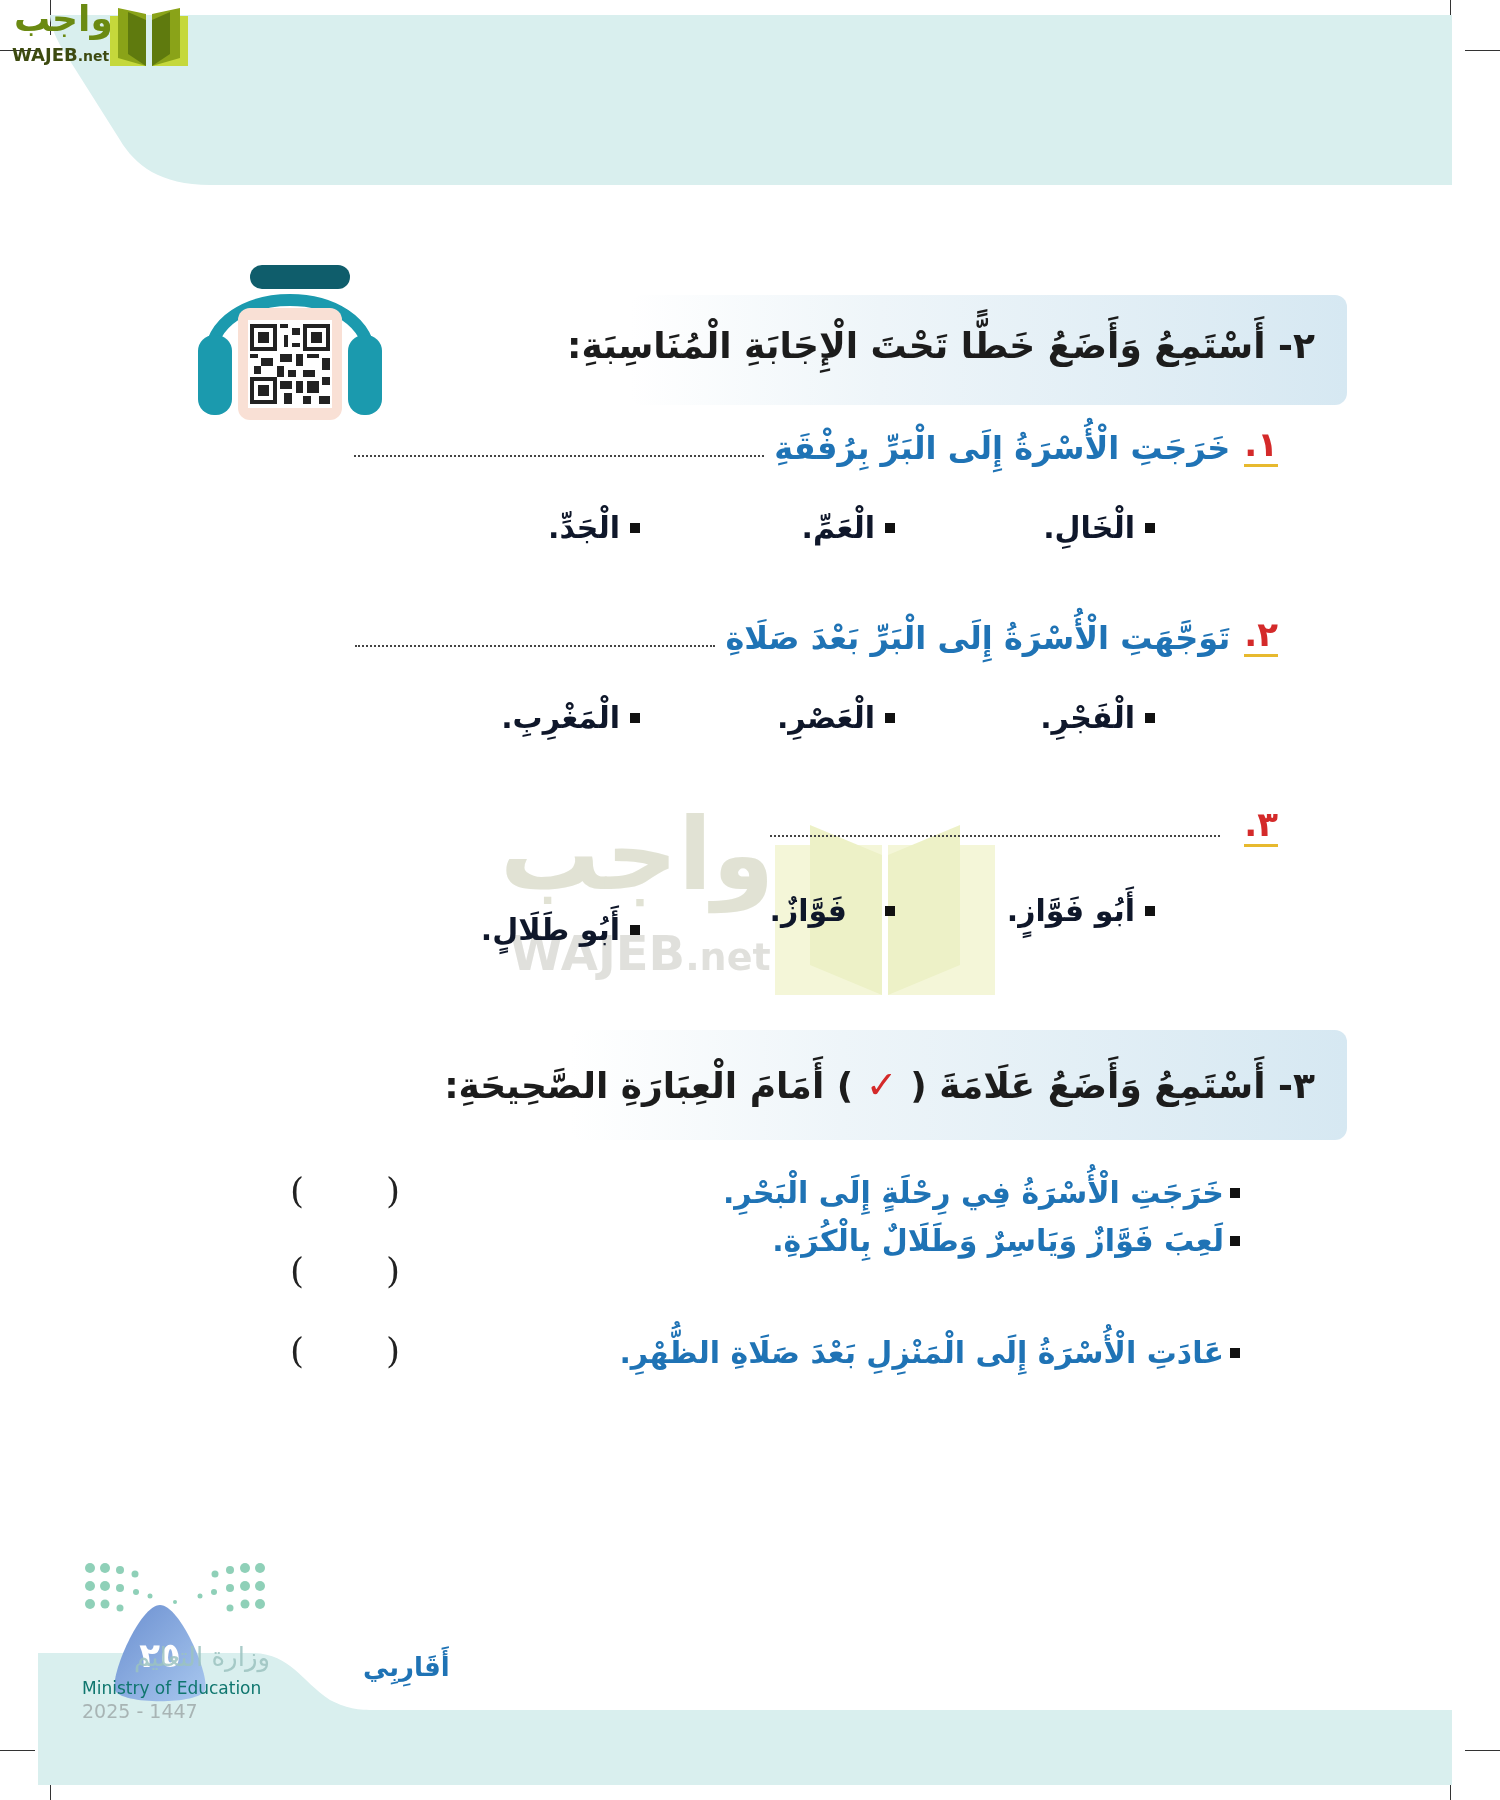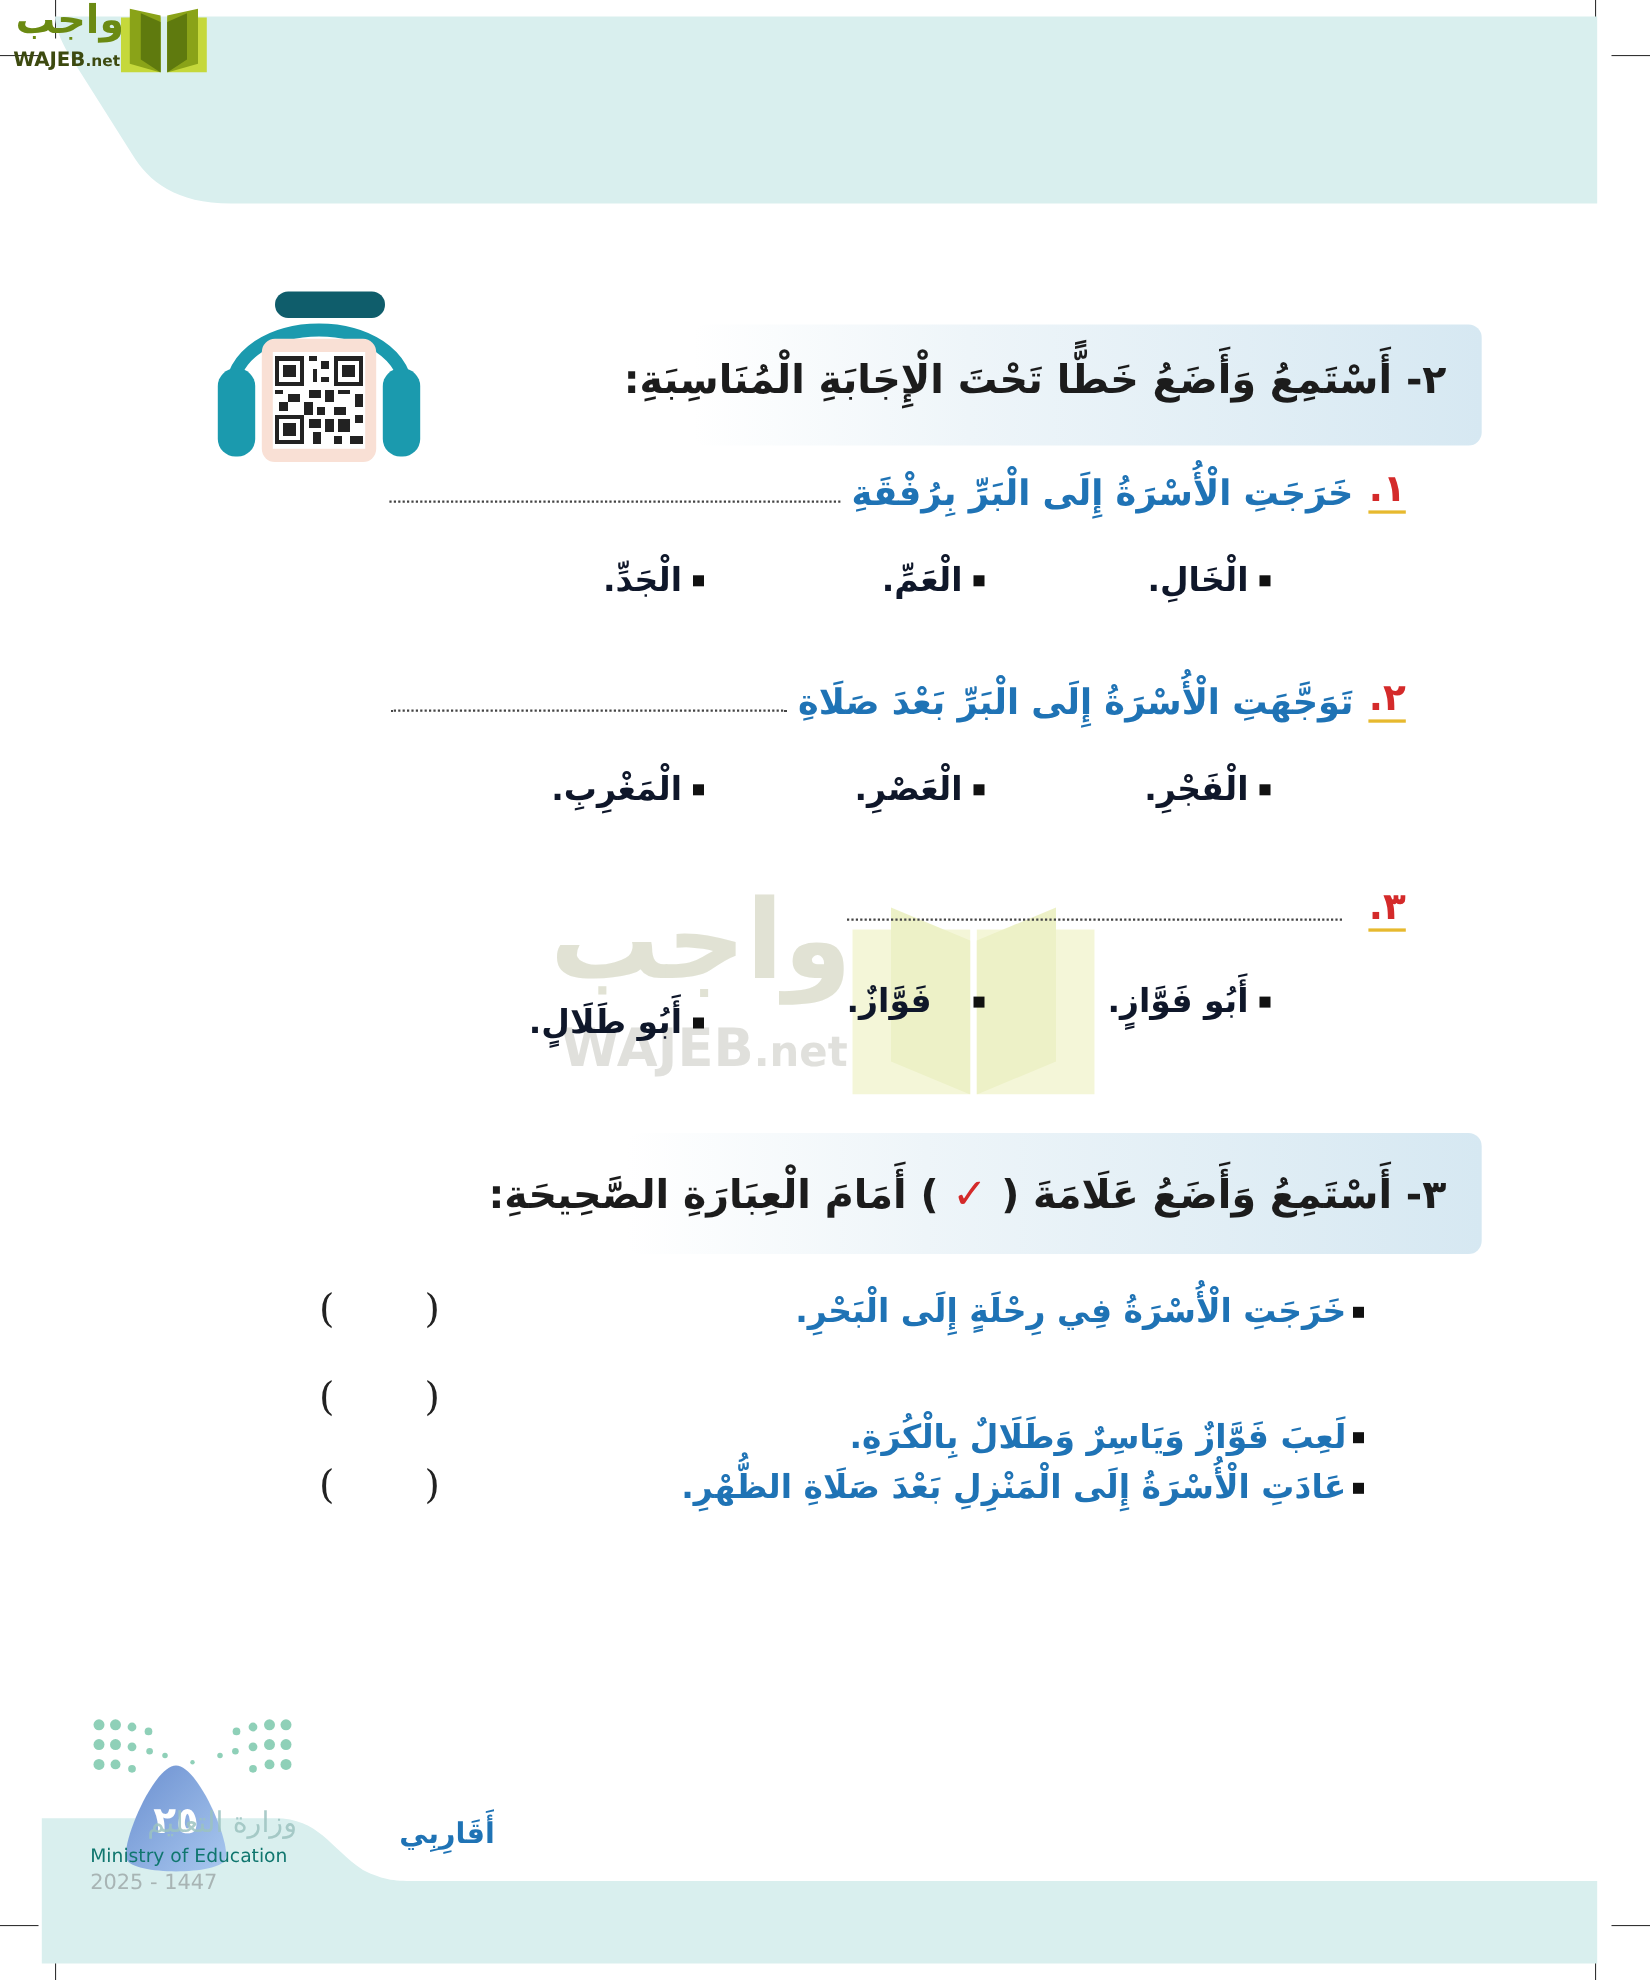--- a/index.html
+++ b/index.html
@@ -184,21 +184,21 @@
 
 <div class="stmt" style="right:260px;top:1175px;">
   <span class="bullet"></span>
     <span>خَرَجَتِ الْأُسْرَةُ فِي رِحْلَةٍ إِلَى الْبَحْرِ.</span>
 </div>
 <div class="paren-box" style="left:290px;top:1170px;">
   <span>(</span>
     <span>)</span>
 </div>
 
-<div class="stmt" style="right:260px;top:1289px;margin-left:48px;">
+<div class="stmt" style="right:260px;top:1223px;margin-left:48px;">
   <span class="bullet"></span>
     <span>لَعِبَ فَوَّازٌ وَيَاسِرٌ وَطَلَالٌ بِالْكُرَةِ.</span>
 </div>
 <div class="paren-box" style="left:290px;top:1250px;">
   <span>(</span>
     <span>)</span>
 </div>
 
 <div class="stmt" style="right:260px;top:1335px;">
   <span class="bullet"></span>

